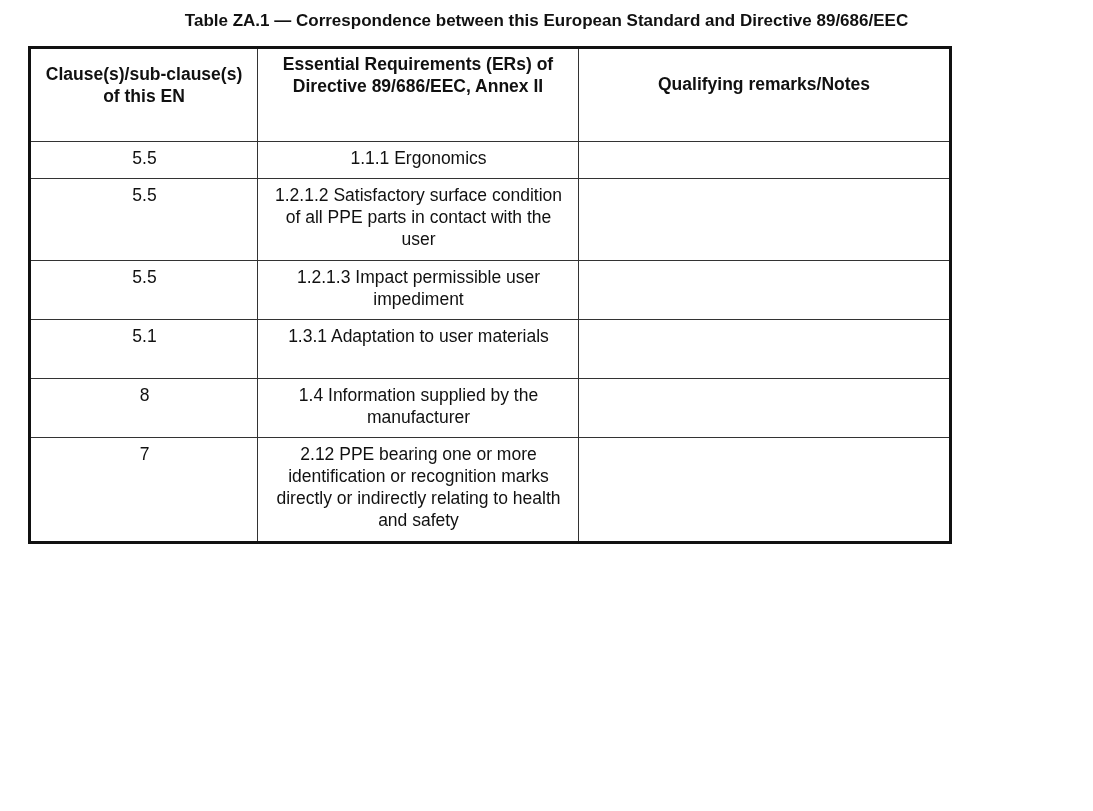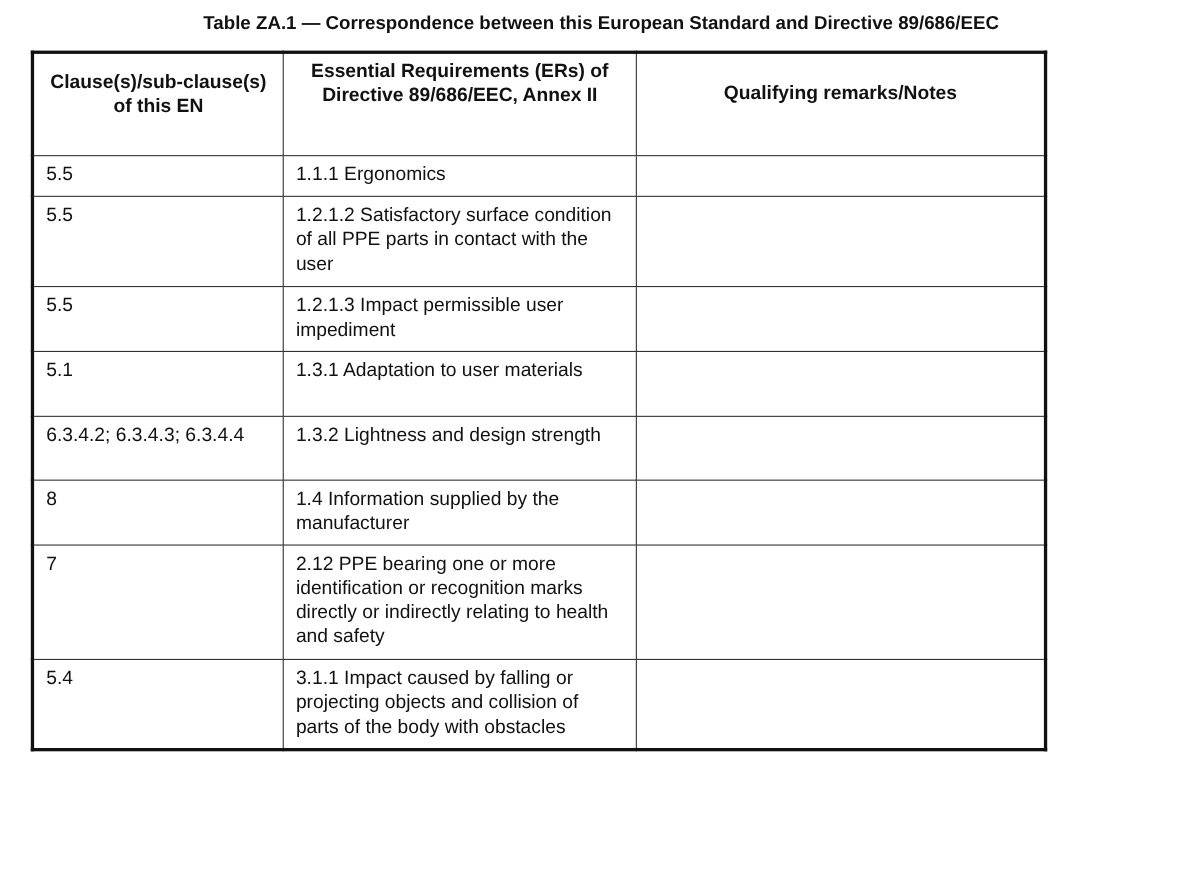--- a/index.html
+++ b/index.html
@@ -22,21 +22,21 @@
     table.za th, table.za td {
       border: 1.5px solid #333; vertical-align: top;
       font-size: 17.5px; line-height: 22px; padding: 0;
     }
     table.za th {
       font-weight: bold; text-align: center; height: 92px;
     }
     table.za th .hdr { padding: 4px 8px 0 8px; }
     table.za th.h1 .hdr { padding-top: 14px; }
     table.za th.h3 .hdr { padding-top: 24px; }
-    table.za td .cell { padding: 5px 10px 0 11px; }
+    table.za td .cell { padding: 5px 10px 0 11px; text-align: center; }
     tr.r1 td { height: 36px; }
     tr.r2 td { height: 58px; }
     tr.r3 td { height: 57px; }
     tr.r4 td { height: 81px; }
     tr.r5 td { height: 58px; }
     tr.r6 td { height: 58px; margin-top: 48px; }
     tr.r7 td { height: 57px; }
     tr.r8 td { height: 58px; }
     tr.r9 td { height: 103px; }
     tr.r10 td { height: 80px; }
@@ -103,31 +103,20 @@
       <td>
           <div class="cell">5.1</div>
         </td>
       <td>
           <div class="cell">1.3.1 Adaptation to user materials</div>
         </td>
       <td>
           <div class="cell"></div>
         </td>
     </tr>
-    <tr class="r7">
-      <td>
-          <div class="cell">6.3.4.2; 6.3.4.3; 6.3.4.4</div>
-        </td>
-      <td>
-          <div class="cell">1.3.2 Lightness and design strength</div>
-        </td>
-      <td>
-          <div class="cell"></div>
-        </td>
-    </tr>
     <tr class="r8">
       <td>
           <div class="cell">8</div>
         </td>
       <td>
           <div class="cell">1.4 Information supplied by the manufacturer</div>
         </td>
       <td>
           <div class="cell"></div>
         </td>
@@ -136,25 +125,14 @@
       <td>
           <div class="cell">7</div>
         </td>
       <td>
           <div class="cell">2.12 PPE bearing one or more identification or recognition marks directly or indirectly relating to health and safety</div>
         </td>
       <td>
           <div class="cell"></div>
         </td>
     </tr>
-    <tr class="r10">
-      <td>
-          <div class="cell">5.4</div>
-        </td>
-      <td>
-          <div class="cell">3.1.1 Impact caused by falling or projecting objects and collision of parts of the body with obstacles</div>
-        </td>
-      <td>
-          <div class="cell"></div>
-        </td>
-    </tr>
   </tbody>
 </table>
 
 </body></html>

